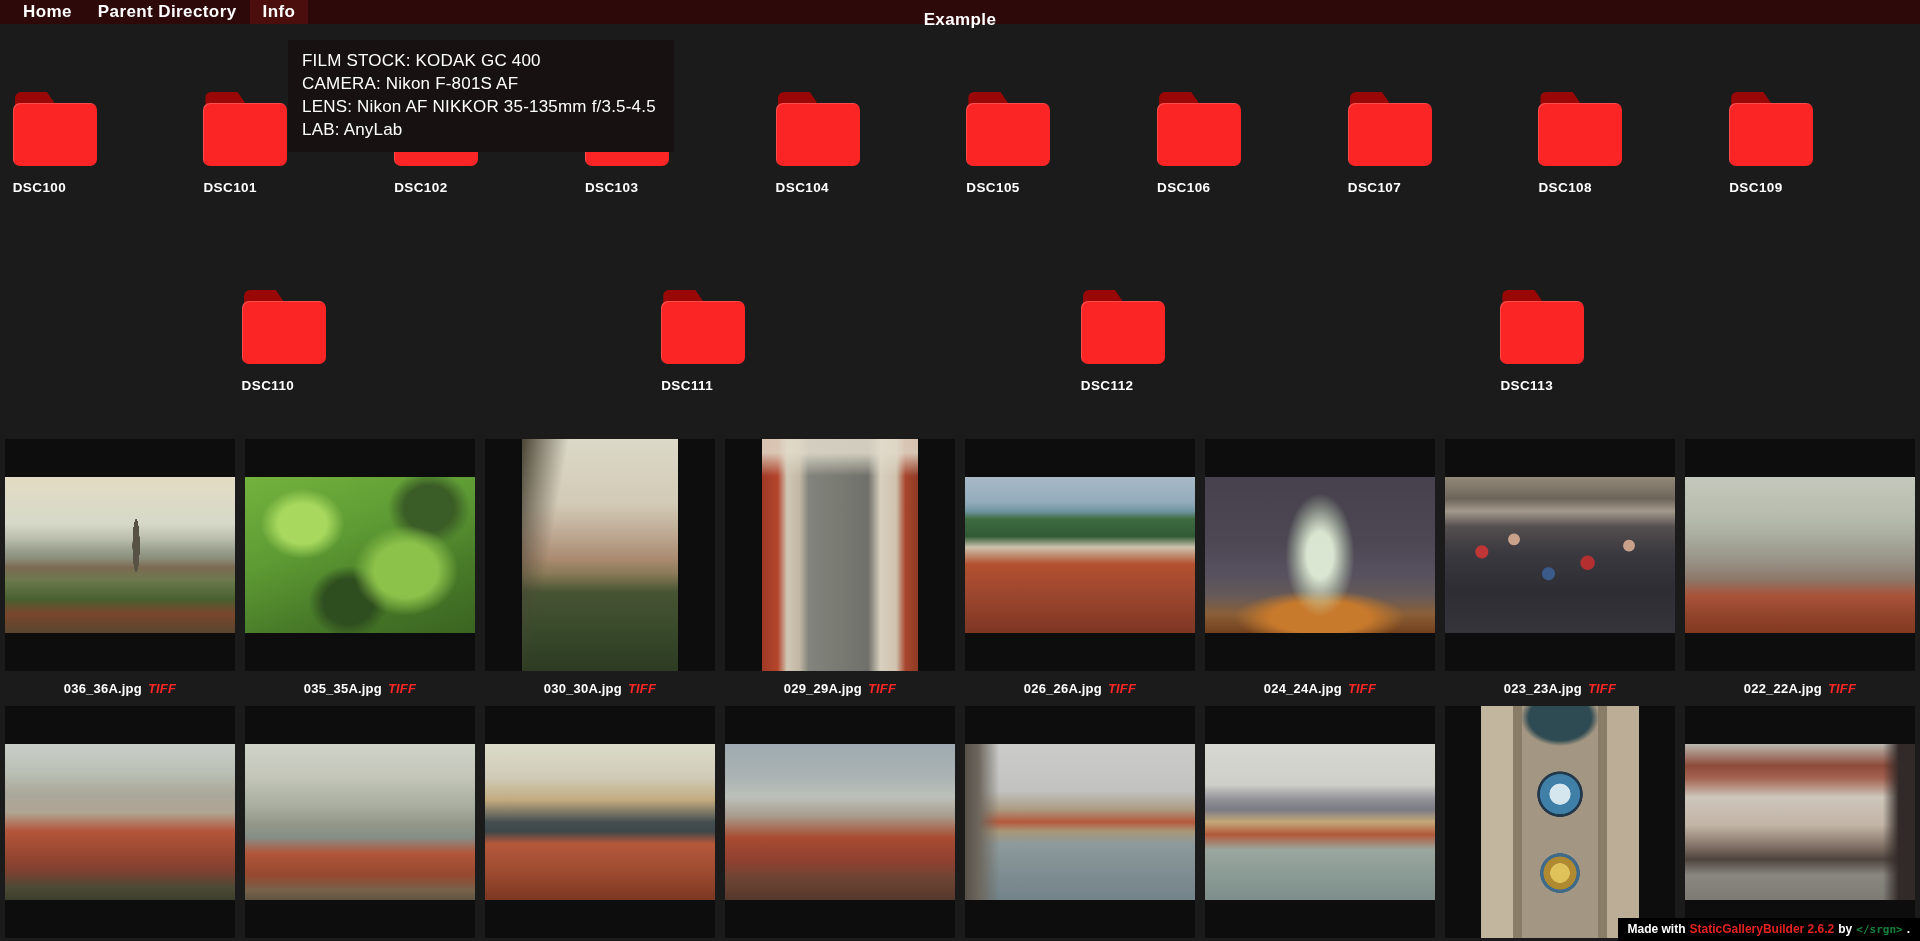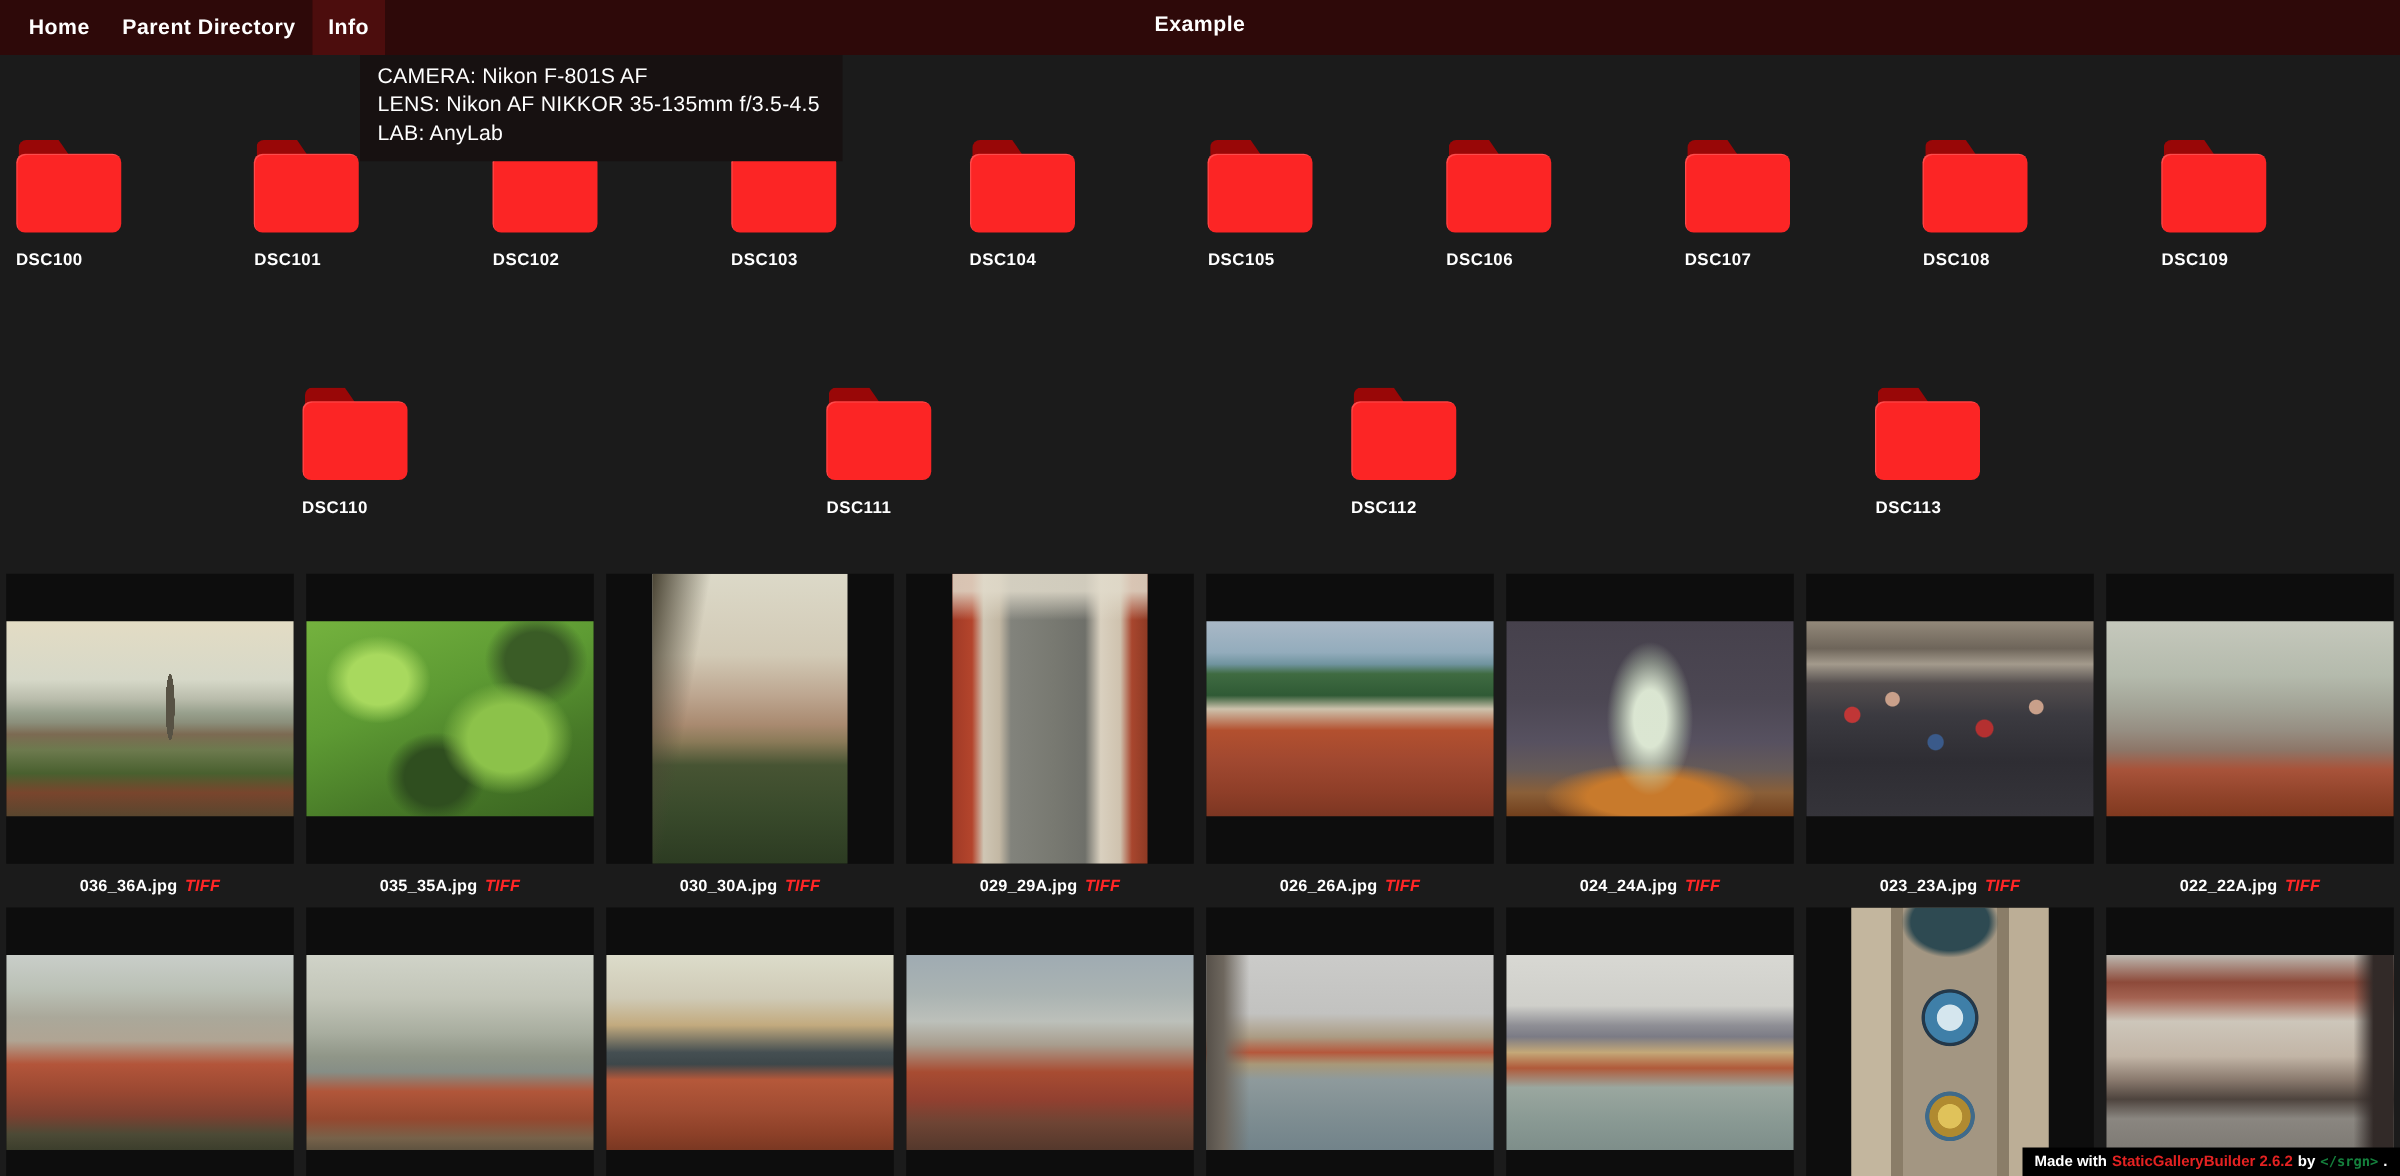--- a/index.html
+++ b/index.html
@@ -5,21 +5,21 @@
   * { margin:0; padding:0; box-sizing:border-box; }
   html,body { width:1920px; height:941px; overflow:hidden; }
   body {
     background:#1b1b1b;
     font-family:"Liberation Sans", sans-serif;
     position:relative;
   }
 
   
   .nav {
-    position:relative; height:44px; background:#2e0909;
+    position:relative; height:24px; background:#2e0909;
     display:flex; align-items:stretch; padding-left:10px; z-index:20;
   }
   .nav-item {
     display:flex; align-items:center; padding:0 13px;
     color:#fff; font-weight:bold; font-size:17px; letter-spacing:.4px;
     cursor:pointer; text-decoration:none;
   }
   .nav-item.active { background:#4c0d0d; }
   .nav-title {
     position:absolute; left:0; right:0; top:0; height:40px;
@@ -156,20 +156,21 @@
 <body>
 
 <nav class="nav">
   <a class="nav-item">Home</a>
   <a class="nav-item">Parent Directory</a>
   <a class="nav-item active">Info</a>
   <div class="nav-title">Example</div>
 </nav>
 
 <div class="info-panel">
+  <div>FILM STOCK: KODAK GC 400</div>
   <div>CAMERA: Nikon F-801S AF</div>
   <div>LENS: Nikon AF NIKKOR 35-135mm f/3.5-4.5</div>
   <div>LAB: AnyLab</div>
 </div>
 
 <section class="folders">
   <div class="folder-item">
     <div class="folder-icon">
         <div class="folder-tab"></div>
         <div class="folder-body"></div>

